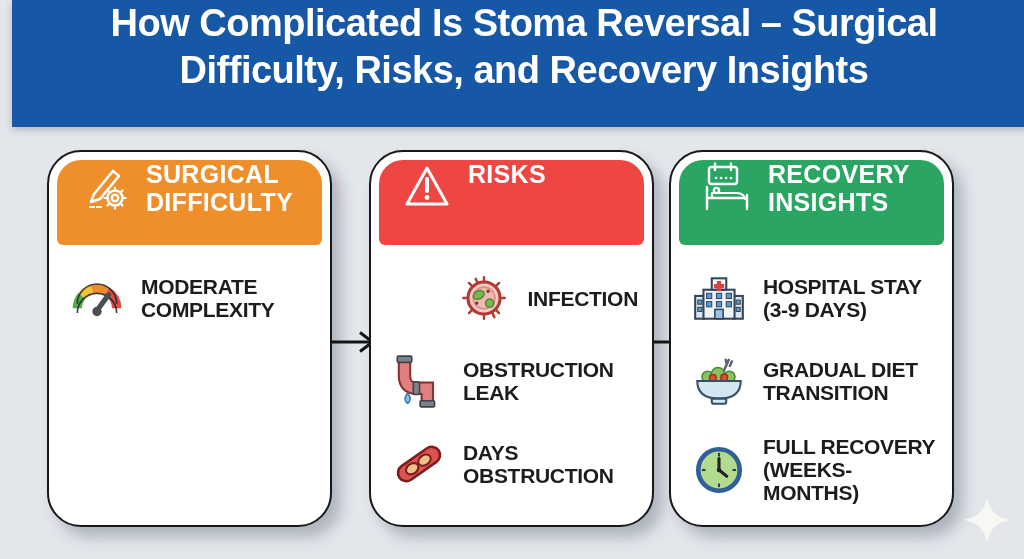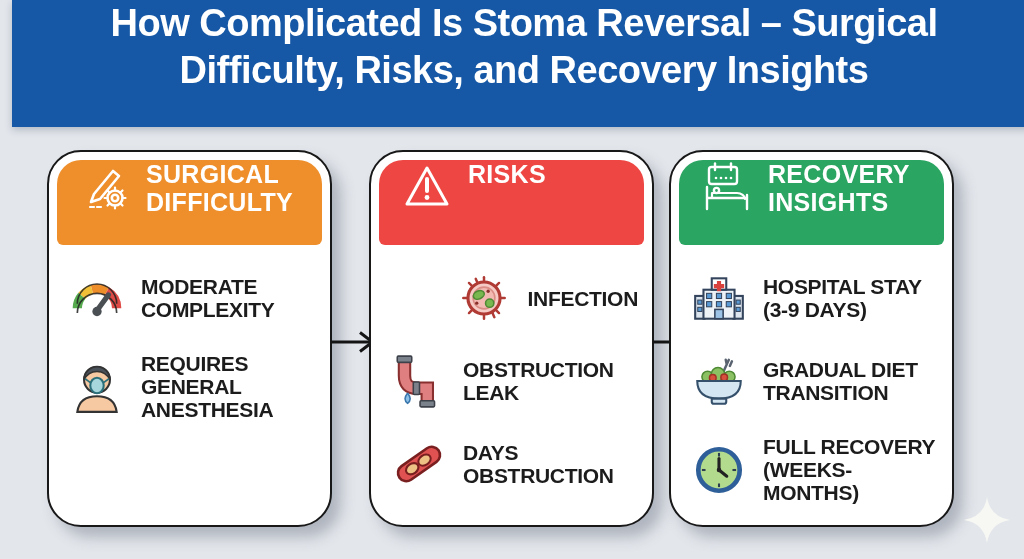--- a/index.html
+++ b/index.html
@@ -87,33 +87,20 @@
             <path d="M13.4 25.8 A19 19 0 0 1 23.1 19.7" stroke="#f2c037" stroke-width="9" fill="none"></path>
             <path d="M23.1 19.7 A19 19 0 0 1 37.5 21.6" stroke="#ee8e2b" stroke-width="9" fill="none"></path>
             <path d="M37.5 21.6 A19 19 0 0 1 47 38" stroke="#de4a45" stroke-width="9" fill="none"></path>
             <path d="M9 38 A19 19 0 0 1 47 38" stroke="#222" stroke-width="1.6" fill="none" transform="translate(0,-4.5)" opacity=".85"></path>
             <path d="M9 38 A19 19 0 0 1 47 38" stroke="#222" stroke-width="1.6" fill="none" transform="translate(0,4.5)" opacity=".85"></path>
             <line x1="28" y1="40" x2="39" y2="25" stroke="#4a4f54" stroke-width="5" stroke-linecap="round"></line>
             <circle cx="28" cy="41" r="4.5" fill="#4a4f54"></circle>
           </svg>
         </span>
         <p>MODERATE COMPLEXITY</p>
-      </div>
-      <div class="item">
-        <span class="iicon">
-          <svg viewBox="0 0 56 56" width="58" height="58">
-            <path d="M9 52 Q11 37 28 37 Q45 37 47 52 Z" fill="#f6c9a2" stroke="#333" stroke-width="2"></path>
-            <circle cx="28" cy="21" r="12.5" fill="#f6c9a2" stroke="#333" stroke-width="2"></circle>
-            <path d="M15.5 21 a12.5 12.5 0 0 1 25 0 q-4 -8 -12.5 -8 q-8.5 0 -12.5 8 z" fill="#4a5159" stroke="#333" stroke-width="1.5"></path>
-            <line x1="22" y1="24" x2="16.5" y2="20" stroke="#2a6f7a" stroke-width="1.6"></line>
-            <line x1="34" y1="24" x2="39.5" y2="20" stroke="#2a6f7a" stroke-width="1.6"></line>
-            <ellipse cx="28" cy="26.5" rx="6.5" ry="7.5" fill="#a7d6dd" stroke="#2a6f7a" stroke-width="2"></ellipse>
-          </svg>
-        </span>
-        <p>REQUIRES GENERAL ANESTHESIA</p>
       </div>
     </div>
   </section>
 
   <span class="flow-arrow" style="left:330px">
     <svg viewBox="0 0 46 26" width="46" height="26">
       <line x1="1" y1="13" x2="40" y2="13" stroke="#141414" stroke-width="3"></line>
       <path d="M30 3.5 L42.5 13 L30 22.5" fill="none" stroke="#141414" stroke-width="3"></path>
     </svg>
   </span>

